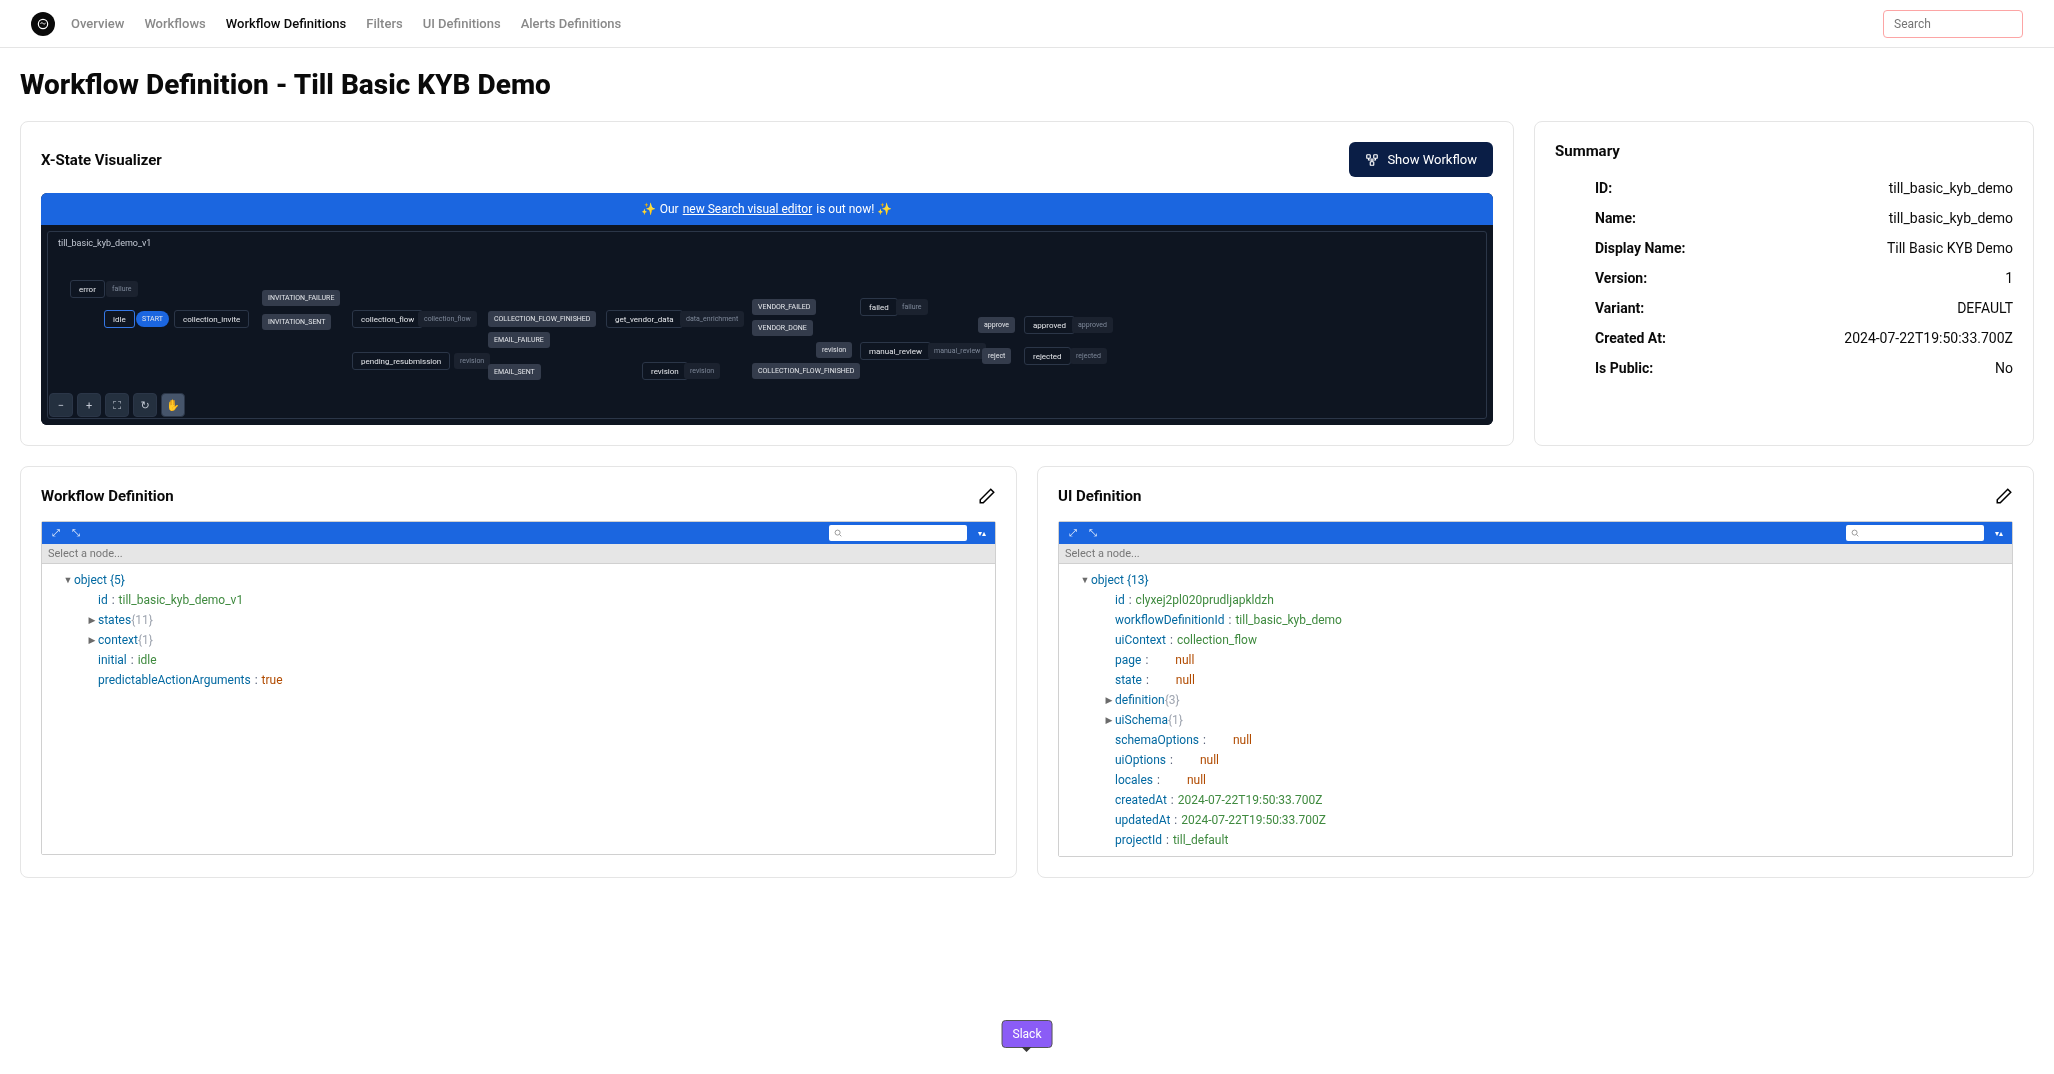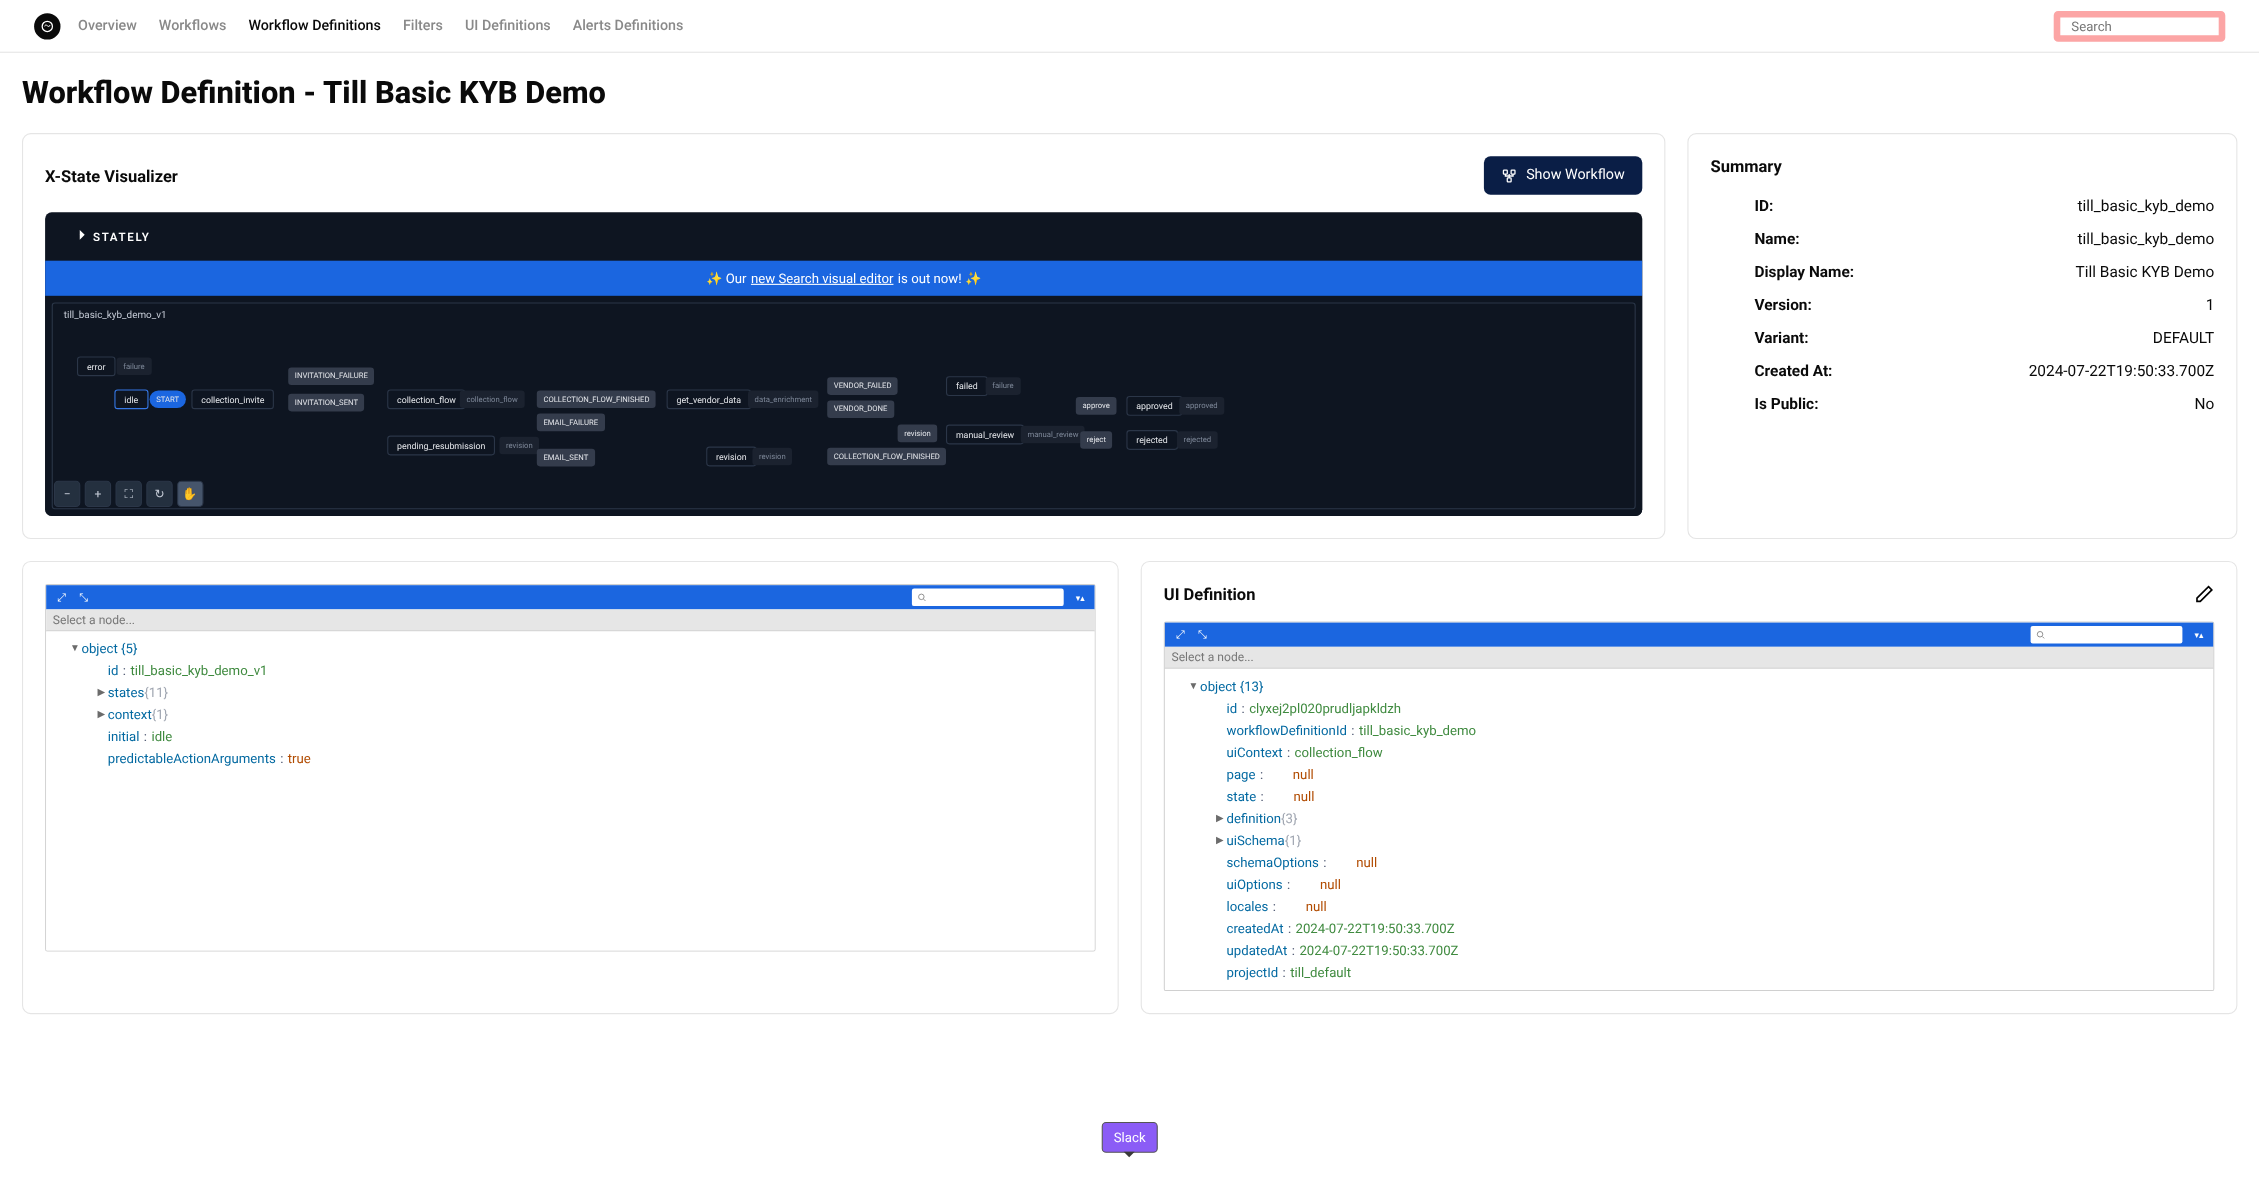--- a/index.html
+++ b/index.html
@@ -6,21 +6,21 @@
 body { background: #fff; color: #0a0a0a; font-size: 13px; }
 
 
 .topnav { display: flex; align-items: center; height: 48px; padding: 0 31px; border-bottom: 1px solid #e5e5e5; }
 .logo-circle { width: 24px; height: 24px; border-radius: 50%; background: #0a0a0a; display: flex; align-items: center; justify-content: center; margin-right: 16px; }
 .logo-circle svg { width: 14px; height: 14px; }
 .nav-links { display: flex; gap: 20px; }
 .nav-link { color: #898989; font-size: 13px; font-weight: 500; cursor: pointer; }
 .nav-link.active { color: #0a0a0a; }
 .topnav-search { margin-left: auto; }
-.topnav-search input { width: 156px; height: 28px; border: 6px solid #fca5a5; border-radius: 4px; padding: 0 10px; font-size: 12px; }
+.topnav-search input { width: 140px; height: 28px; border: 1px solid #fca5a5; border-radius: 4px; padding: 0 10px; font-size: 12px; }
 
 
 .page { padding: 20px 20px 8px 20px; }
 .page-title { font-size: 28px; font-weight: 800; margin-bottom: 20px; }
 
 .grid-top { display: grid; grid-template-columns: 1fr 500px; gap: 20px; margin-bottom: 20px; }
 .card { border: 1px solid #e5e5e5; border-radius: 8px; padding: 20px; background: #fff; }
 .card-title-row { display: flex; align-items: center; margin-bottom: 16px; }
 .card-title { font-size: 15px; font-weight: 700; }
 .show-btn { margin-left: auto; background: #0a1e46; color: #fff; border: none; border-radius: 6px; padding: 10px 16px; font-size: 13px; font-weight: 400; display: flex; align-items: center; gap: 8px; cursor: pointer; }
@@ -116,26 +116,20 @@
           <svg viewBox="0 0 24 24" fill="none" stroke="currentColor" stroke-width="2">
               <rect x="3" y="3" width="6" height="6" rx="1"></rect>
               <rect x="15" y="3" width="6" height="6" rx="1"></rect>
               <rect x="9" y="15" width="6" height="6" rx="1"></rect>
               <path d="M12 9v6M6 9v3h12V9"></path>
             </svg>
           <span>Show Workflow</span>
         </button>
       </div>
       <div class="stately">
-        <div class="stately-head">
-          <svg viewBox="0 0 140 24">
-              <path d="M6 4l6 6-6 6 6-6z M12 4l6 6-6 6" fill="#fff"></path>
-              <text x="28" y="17" fill="#fff" font-size="14" font-weight="600" letter-spacing="2" font-family="sans-serif">STATELY</text>
-            </svg>
-        </div>
         <div class="stately-banner">
           <span>✨ Our </span>
           <a href="#">new Search visual editor</a>
           <span> is out now! ✨</span>
         </div>
         <div class="stately-canvas">
           <div class="state-container">
             <div class="mtitle">till_basic_kyb_demo_v1</div>
             <div class="diagram">
 
@@ -218,20 +212,26 @@
           <div class="summary-row">
             <span class="k">Is Public:</span>
             <span class="v">No</span>
           </div>
         </div>
     </div>
   </div>
 
   <div class="grid-bot">
     <div class="card">
+      <div class="card-title-row">
+        <div class="card-title">Workflow Definition</div>
+        <svg class="edit-icon" style="margin-left:auto" viewBox="0 0 24 24" fill="none" stroke="#000" stroke-width="2">
+            <path d="M17 3l4 4L7 21H3v-4L17 3z"></path>
+          </svg>
+      </div>
       <div class="json-panel">
         <div class="jp-toolbar">
           <span class="jp-tbtn">⤢</span>
           <span class="jp-tbtn">⤡</span>
           <div class="jp-search">
             <svg viewBox="0 0 24 24" fill="none" stroke="#888" stroke-width="2">
                 <circle cx="11" cy="11" r="6"></circle>
                 <path d="M20 20l-4-4"></path>
               </svg>
             <input type="text" style="">

